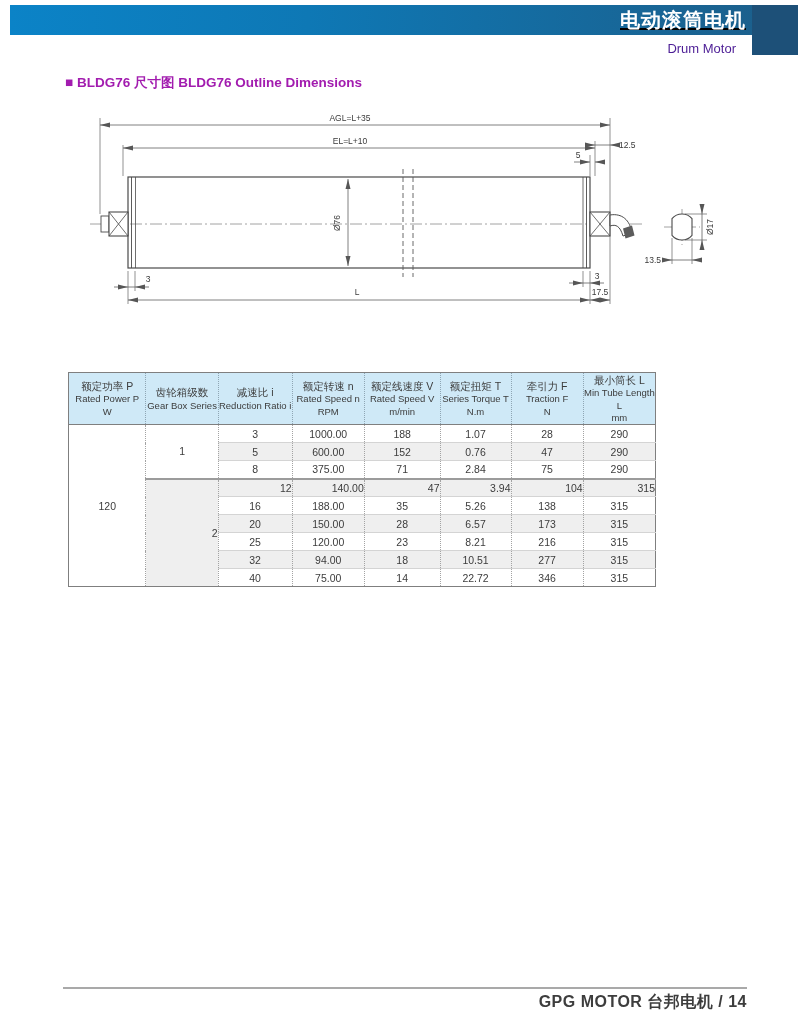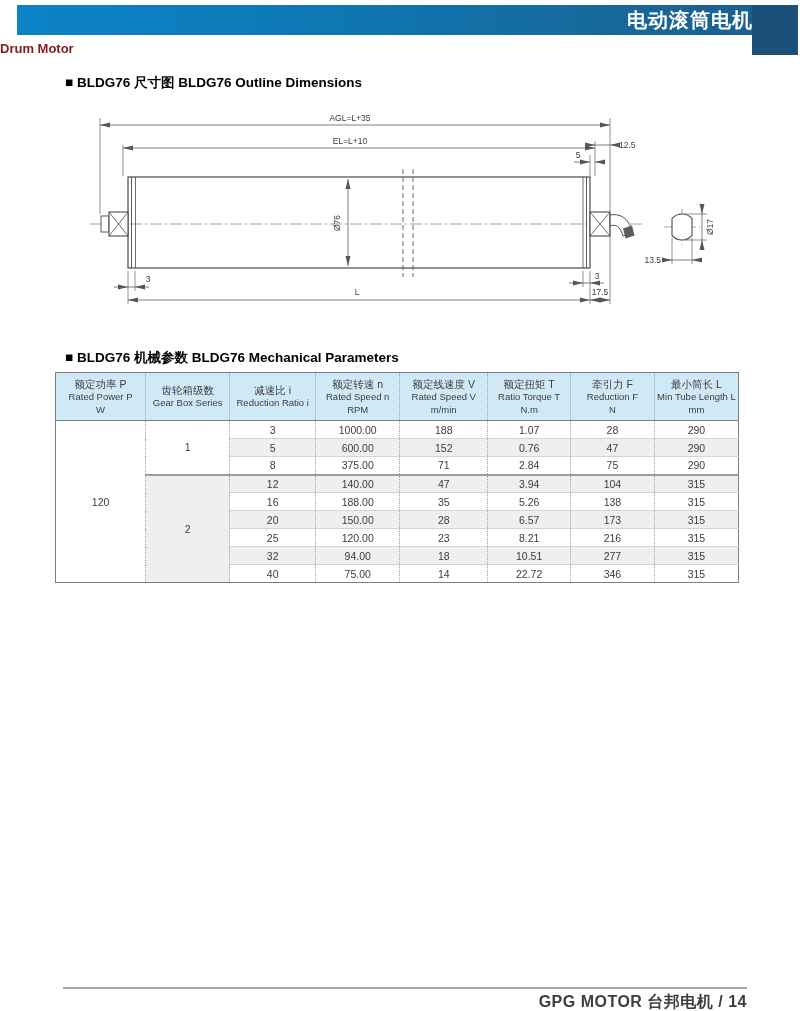--- a/index.html
+++ b/index.html
@@ -1,52 +1,52 @@
 <!DOCTYPE html>
 <html><head>
 <meta charset="utf-8">
 <style>
   * { margin:0; padding:0; box-sizing:border-box; }
   body { background:#e8e8e8; font-family:"Liberation Sans","DejaVu Sans",sans-serif; }
   .page { position:relative; width:800px; height:1011px; background:#ffffff; overflow:hidden; }
 
   
-  .banner { position:absolute; left:17px; top:5px; width:746px; height:30px;
+  .banner { position:absolute; left:10px; top:5px; width:746px; height:30px;
     background:linear-gradient(to right,#0b83c7 0%,#0e78b5 40%,#1b608d 100%);
-    display:flex; align-items:center; justify-content:flex-end; padding-right:10px; }
+    display:flex; align-items:center; justify-content:flex-end; padding-right:10px;text-decoration:underline; }
   .banner-title { color:#ffffff; font-size:20px; font-weight:bold; letter-spacing:1px; }
   .banner-square { position:absolute; left:752px; top:5px; width:46px; height:50px; background:#1d5078; }
-  .banner-sub { position:absolute; left:0; top:41px; width:746px; padding-right:10px;
-    color:#7f1d1d; font-size:13px; font-weight:bold; }
-
-  
-  .sec-title { position:absolute; left:65px; color:#000000; font-size:13.5px; font-weight:bold; }
+  .banner-sub { position:absolute; left:0; top:41px; width:746px; text-align:right; padding-right:10px;
+    color:#4c1d95; font-size:13px; font-weight:normal; }
+
+  
+  .sec-title { position:absolute; left:65px; color:#a21caf; font-size:13.5px; font-weight:bold; }
   #sec1 { top:74px; }
   #sec2 { top:349px; }
 
   
   .drawing { position:absolute; left:60px; top:105px; width:700px; height:215px; }
   .drawing text { font-family:"Liberation Sans","DejaVu Sans",sans-serif; font-size:8.5px; fill:#3a3a3a; }
 
   
-  .params { position:absolute; left:55px; top:372px; width:684px; border-collapse:collapse;
+  .params { position:absolute; left:68px; top:372px; width:588px; border-collapse:collapse;
     table-layout:fixed; }
   .params th, .params td { text-align:center; vertical-align:middle; color:#3c3c3c; }
   .params { border:1.5px solid #7f7f7f; }
   .params thead th { background:#cfe9f7; height:48px; border-bottom:1px solid #7f7f7f;
     border-left:1px dotted #8fa6b4; font-weight:normal; }
   .params thead th:first-child { border-left:none; }
   .th-cn { font-size:10.5px; line-height:1.35; }
   .th-en, .th-unit { font-size:9.5px; line-height:1.3; }
   .params tbody td { height:18px; font-size:10.5px; border-left:1px dotted #a3a3a3; background:#ffffff; }
   .params tbody tr:not(:first-child) td { border-top:1px solid #d4d4d4; }
   .params tbody tr.stripe td { background:#efefef; }
   .params tbody td.merged { background:#ffffff; }
   .params tbody td.power-cell { border-left:none;margin-top:36px; }
-  .params tbody tr.group-start td { border-top:2px solid #9b9b9b; }
+  .params tbody tr.group-start td { border-top:2px solid #9b9b9b;text-align:right; }
 
   
   .note { position:absolute; left:60px; top:588px; width:660px; color:#4a4a4a; font-size:11.5px; }
 
   
   .footer-line { position:absolute; left:63px; top:987px; width:684px; border-top:2px solid #a9a9a9; }
   .footer-text { position:absolute; left:0; top:992px; width:747px; text-align:right;
     color:#3d3d3d; font-size:16px; font-weight:bold; letter-spacing:0.5px; }
 </style>
 </head>
@@ -158,21 +158,20 @@
     <text x="518" y="53" text-anchor="middle">5</text>
     <text transform="translate(280,118) rotate(-90)" text-anchor="middle">Ø76</text>
     <text x="88" y="177" text-anchor="middle">3</text>
     <text x="297" y="190" text-anchor="middle">L</text>
     <text x="537" y="174" text-anchor="middle">3</text>
     <text x="540" y="190" text-anchor="middle">17.5</text>
     <text x="601" y="158" text-anchor="end">13.5</text>
     <text transform="translate(653,122) rotate(-90)" text-anchor="middle">Ø17</text>
   </svg>
 
-  <div class="sec-title" id="sec2">■ BLDG76 机械参数 BLDG76 Mechanical Parameters</div>
 
   <table class="params">
     <colgroup>
       <col style="width:13.2%">
         <col style="width:12.3%">
         <col style="width:12.6%">
         <col style="width:12.3%">
       <col style="width:12.9%">
         <col style="width:12.1%">
         <col style="width:12.3%">
@@ -198,26 +197,26 @@
             <div class="th-en">Rated Speed n</div>
             <div class="th-unit">RPM</div>
           </th>
           <th>
             <div class="th-cn">额定线速度 V</div>
             <div class="th-en">Rated Speed V</div>
             <div class="th-unit">m/min</div>
           </th>
           <th>
             <div class="th-cn">额定扭矩 T</div>
-            <div class="th-en">Ratio Torque T</div>
+            <div class="th-en">Series Torque T</div>
             <div class="th-unit">N.m</div>
           </th>
           <th>
             <div class="th-cn">牵引力 F</div>
-            <div class="th-en">Reduction F</div>
+            <div class="th-en">Traction F</div>
             <div class="th-unit">N</div>
           </th>
           <th>
             <div class="th-cn">最小筒长 L</div>
             <div class="th-en">Min Tube Length L</div>
             <div class="th-unit">mm</div>
           </th>
         </tr>
     </thead>
     <tbody>

